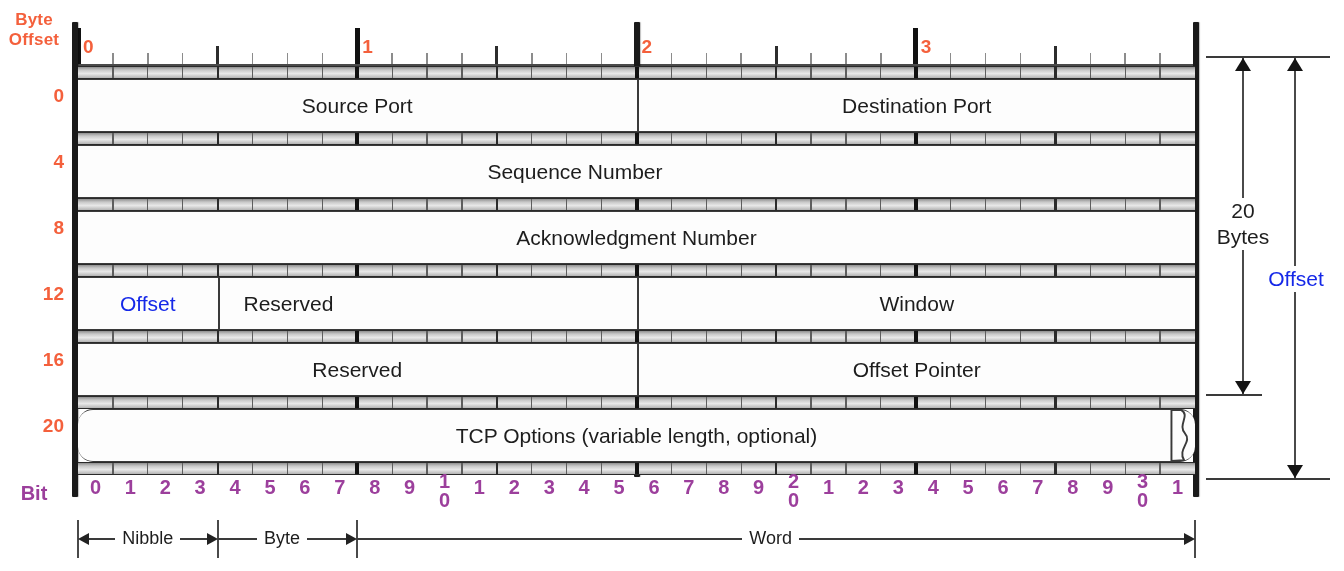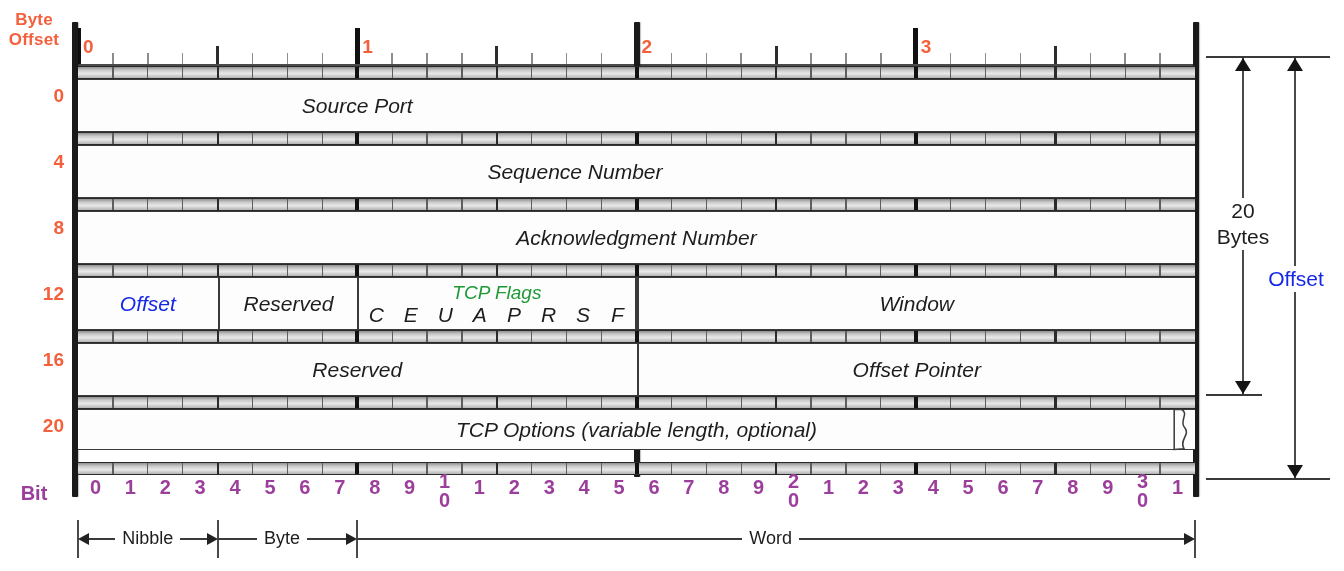--- a/index.html
+++ b/index.html
@@ -93,21 +93,20 @@
   .sep .sdiv.nib  { background: #2b2b2b; width: 2.2px; }
   .sep .sdiv.byte { background: #111;    width: 4px;   }
 
   
   .frow {
     position: absolute;
     left: 0; width: 1117px;
     background: #fdfdfd;
     border-top: 1.5px solid #3a3a3a;
     border-bottom: 1.5px solid #3a3a3a;
-    font-style: italic;
   }
   .cell {
     position: absolute;
     top: 0; bottom: 0;
     display: flex;
     align-items: center;
     justify-content: center;
     font-size: 21px;
     color: #1d1d1d;
     white-space: nowrap;
@@ -334,20 +333,21 @@
         <div class="sdiv" style="left: 872.006px;"></div>
         <div class="sdiv" style="left: 906.913px;"></div>
         <div class="sdiv" style="left: 941.819px;"></div>
         <div class="sdiv nib" style="left: 976.375px;"></div>
         <div class="sdiv" style="left: 1011.63px;"></div>
         <div class="sdiv" style="left: 1046.54px;"></div>
         <div class="sdiv" style="left: 1081.44px;"></div>
       </div>
       <div class="frow" style="top: 13px; height: 53px;">
         <div class="cell" style="left: 0px; width: 558.5px;">Source Port</div>
+        <div class="cell bordL" style="left: 558.5px; width: 558.5px;">Destination Port</div>
       </div>
       <div class="sep" style="top: 66px;">
         <div class="sdiv" style="left: 34.2563px;"></div>
         <div class="sdiv" style="left: 69.1625px;"></div>
         <div class="sdiv" style="left: 104.069px;"></div>
         <div class="sdiv nib" style="left: 138.625px;"></div>
         <div class="sdiv" style="left: 173.881px;"></div>
         <div class="sdiv" style="left: 208.787px;"></div>
         <div class="sdiv" style="left: 243.694px;"></div>
         <div class="sdiv byte" style="left: 277.25px;"></div>
@@ -443,33 +443,20 @@
         <div class="sdiv" style="left: 906.913px;"></div>
         <div class="sdiv" style="left: 941.819px;"></div>
         <div class="sdiv nib" style="left: 976.375px;"></div>
         <div class="sdiv" style="left: 1011.63px;"></div>
         <div class="sdiv" style="left: 1046.54px;"></div>
         <div class="sdiv" style="left: 1081.44px;"></div>
       </div>
       <div class="frow" style="top: 211px; height: 53px;">
         <div class="cell" style="left: 0px; width: 139.625px; color: rgb(21, 40, 232);">Offset</div>
         <div class="cell bordL" style="left: 139.625px; width: 139.625px;">Reserved</div>
-        <div class="flags-wrap" style="left: 279.25px; width: 279.25px;">
-          <div class="flags-title">TCP Flags</div>
-          <div class="flags-letters">
-            <span class="flag-l">C</span>
-            <span class="flag-l">E</span>
-            <span class="flag-l">U</span>
-            <span class="flag-l">A</span>
-            <span class="flag-l">P</span>
-            <span class="flag-l">R</span>
-            <span class="flag-l">S</span>
-            <span class="flag-l">F</span>
-          </div>
-        </div>
         <div class="cell bordL" style="left: 558.5px; width: 558.5px;">Window</div>
       </div>
       <div class="sep" style="top: 264px;">
         <div class="sdiv" style="left: 34.2563px;"></div>
         <div class="sdiv" style="left: 69.1625px;"></div>
         <div class="sdiv" style="left: 104.069px;"></div>
         <div class="sdiv nib" style="left: 138.625px;"></div>
         <div class="sdiv" style="left: 173.881px;"></div>
         <div class="sdiv" style="left: 208.787px;"></div>
         <div class="sdiv" style="left: 243.694px;"></div>
@@ -528,21 +515,21 @@
         <div class="sdiv" style="left: 802.194px;"></div>
         <div class="sdiv byte" style="left: 835.75px;"></div>
         <div class="sdiv" style="left: 872.006px;"></div>
         <div class="sdiv" style="left: 906.913px;"></div>
         <div class="sdiv" style="left: 941.819px;"></div>
         <div class="sdiv nib" style="left: 976.375px;"></div>
         <div class="sdiv" style="left: 1011.63px;"></div>
         <div class="sdiv" style="left: 1046.54px;"></div>
         <div class="sdiv" style="left: 1081.44px;"></div>
       </div>
-      <div class="frow" style="top: 343px; height: 41px;">
+      <div class="frow" style="top: 343px; height: 53px; border-radius: 15px;">
         <div class="cell" style="left: 0px; width: 1117px;">TCP Options (variable length, optional)</div>
         <svg width="26" height="57" viewBox="0 0 26 57" class="torn">
           <path d="M 0 2 L 10 2 C 20 7.98 6 17.099999999999998 14 26.220000000000002 C 22 35.339999999999996 6 42.18 13 54 L 0 55 Z" fill="#fdfdfd" stroke="#3a3a3a" stroke-width="2"></path>
         </svg>
       </div>
       <div class="sep" style="top: 396px;">
         <div class="sdiv" style="left: 34.2563px;"></div>
         <div class="sdiv" style="left: 69.1625px;"></div>
         <div class="sdiv" style="left: 104.069px;"></div>
         <div class="sdiv nib" style="left: 138.625px;"></div>

